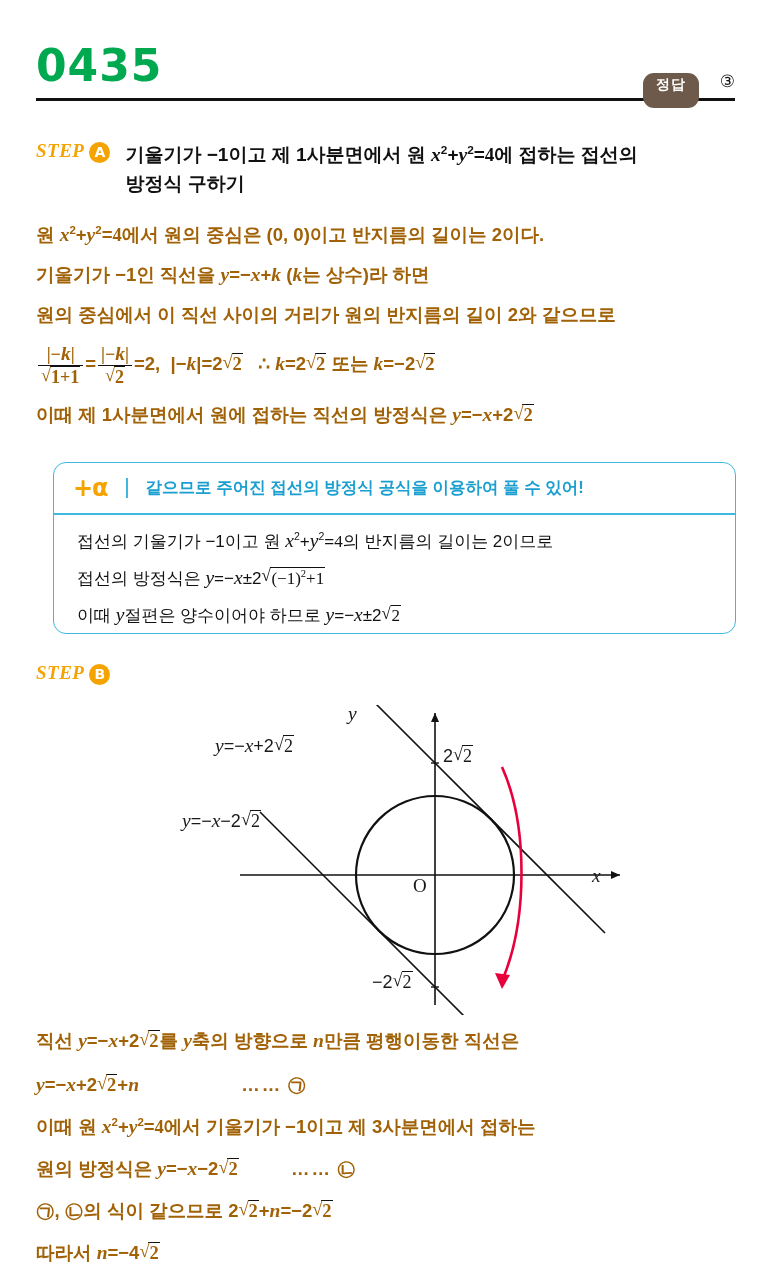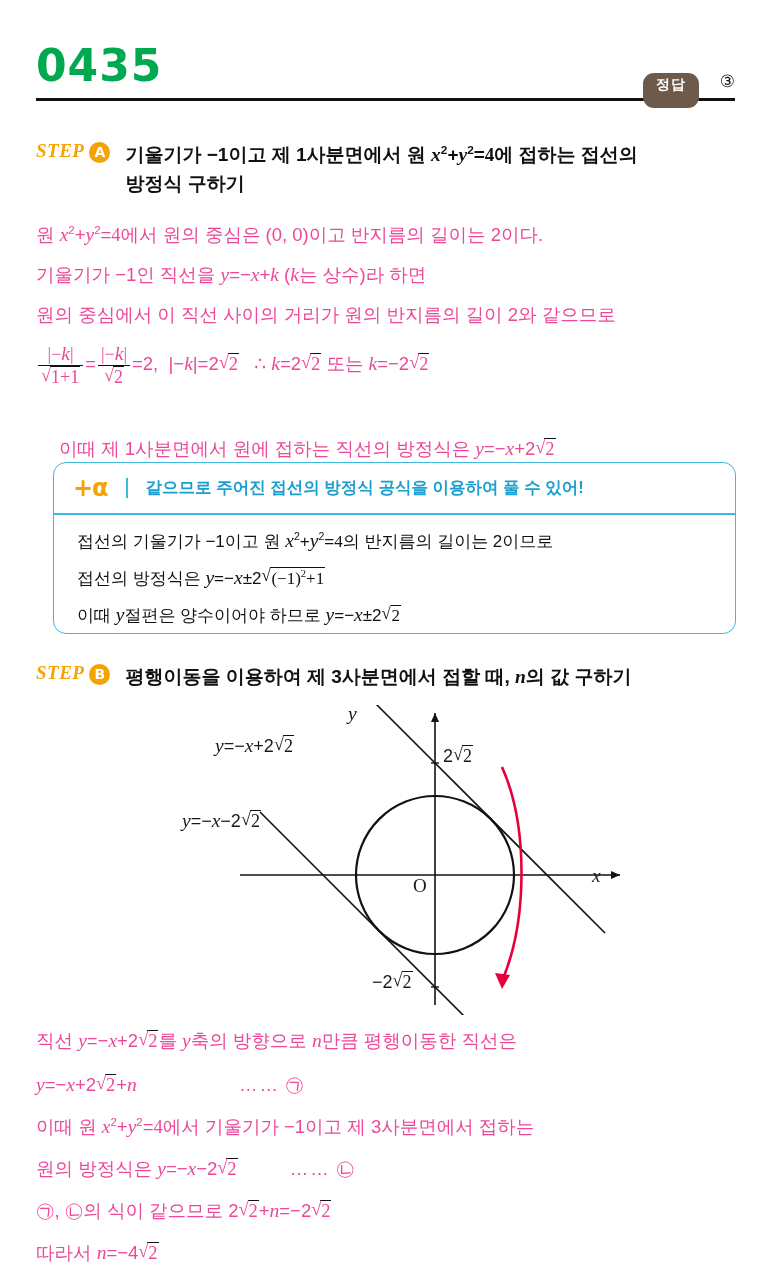--- a/index.html
+++ b/index.html
@@ -99,22 +99,23 @@
     color: #111;
     line-height: 1.5;
     max-width: 590px;
   }
 
   
   .line {
     position: absolute;
     left: 36px;
     font-size: 18.5px;
-    color: #ec4899;
+    color: #a16207;
     white-space: nowrap;
+    font-weight: bold;
   }
   i.v { font-family: "Liberation Serif", serif; font-style: italic; font-size: 19.5px; }
   .num { font-family: "Liberation Serif", serif; font-style: normal; }
   sup { font-size: 0.62em; vertical-align: super; }
   .sq {
     display: inline-block;
     position: relative;
     padding-left: 9px;
     font-family: "Liberation Serif", serif;
   }
@@ -230,21 +231,21 @@
   </div>
   <div class="line" style="top:262px;">
     기울기가 −1인 직선을 <i class="v">y</i>=−<i class="v">x</i>+<i class="v">k</i> (<i class="v">k</i>는 상수)라 하면
   </div>
   <div class="line" style="top:302px;">
     원의 중심에서 이 직선 사이의 거리가 원의 반지름의 길이 2와 같으므로
   </div>
   <div class="line" style="top:342px;">
     <span class="frac"><span class="top">|−<i class="v">k</i>|</span><span class="bot"><span class="sq"><span>1+1</span></span></span></span>=<span class="frac"><span class="top">|−<i class="v">k</i>|</span><span class="bot"><span class="sq"><span>2</span></span></span></span>=2, &nbsp;|−<i class="v">k</i>|=2<span class="sq"><span>2</span></span>&nbsp;&nbsp;&nbsp;∴ <i class="v">k</i>=2<span class="sq"><span>2</span></span> 또는 <i class="v">k</i>=−2<span class="sq"><span>2</span></span>
   </div>
-  <div class="line" style="top:436px;margin-left:23px;">
+  <div class="line" style="top:402px;">
     이때 제 1사분면에서 원에 접하는 직선의 방정식은 <i class="v">y</i>=−<i class="v">x</i>+2<span class="sq"><span>2</span></span>
   </div>
 
   <div class="tipbox"></div>
   <div class="tip-header">
     <span class="tip-plus">+α</span>
     <span class="tip-div"></span>
     <span class="tip-title">같으므로 주어진 접선의 방정식 공식을 이용하여 풀 수 있어!</span>
   </div>
   <div class="tip-sep"></div>
@@ -254,23 +255,20 @@
   <div class="tipline" style="top:567px;">
     접선의 방정식은 <i class="v">y</i>=−<i class="v">x</i>±2<span class="sq"><span>(−1)<sup>2</sup>+1</span></span>
   </div>
   <div class="tipline" style="top:604px;">
     이때 <i class="v">y</i>절편은 양수이어야 하므로 <i class="v">y</i>=−<i class="v">x</i>±2<span class="sq"><span>2</span></span>
   </div>
 
   <div class="step" style="top:662px;">
     <span class="step-label">STEP</span>
     <span class="step-badge">B</span>
-    <span class="step-title">
-      평행이동을 이용하여 제 3사분면에서 접할 때, <i class="v">n</i>의 값 구하기
-    </span>
   </div>
 
   <div class="figure">
     <svg width="500" height="310" viewBox="0 0 500 310">
 
       <line x1="90" y1="170" x2="470" y2="170" stroke="#111" stroke-width="1.6"></line>
       <line x1="285" y1="8" x2="285" y2="300" stroke="#111" stroke-width="1.6"></line>
       <polygon points="470,170 461,166 461,174" fill="#111"></polygon>
       <polygon points="285,8 281,17 289,17" fill="#111"></polygon>
 

